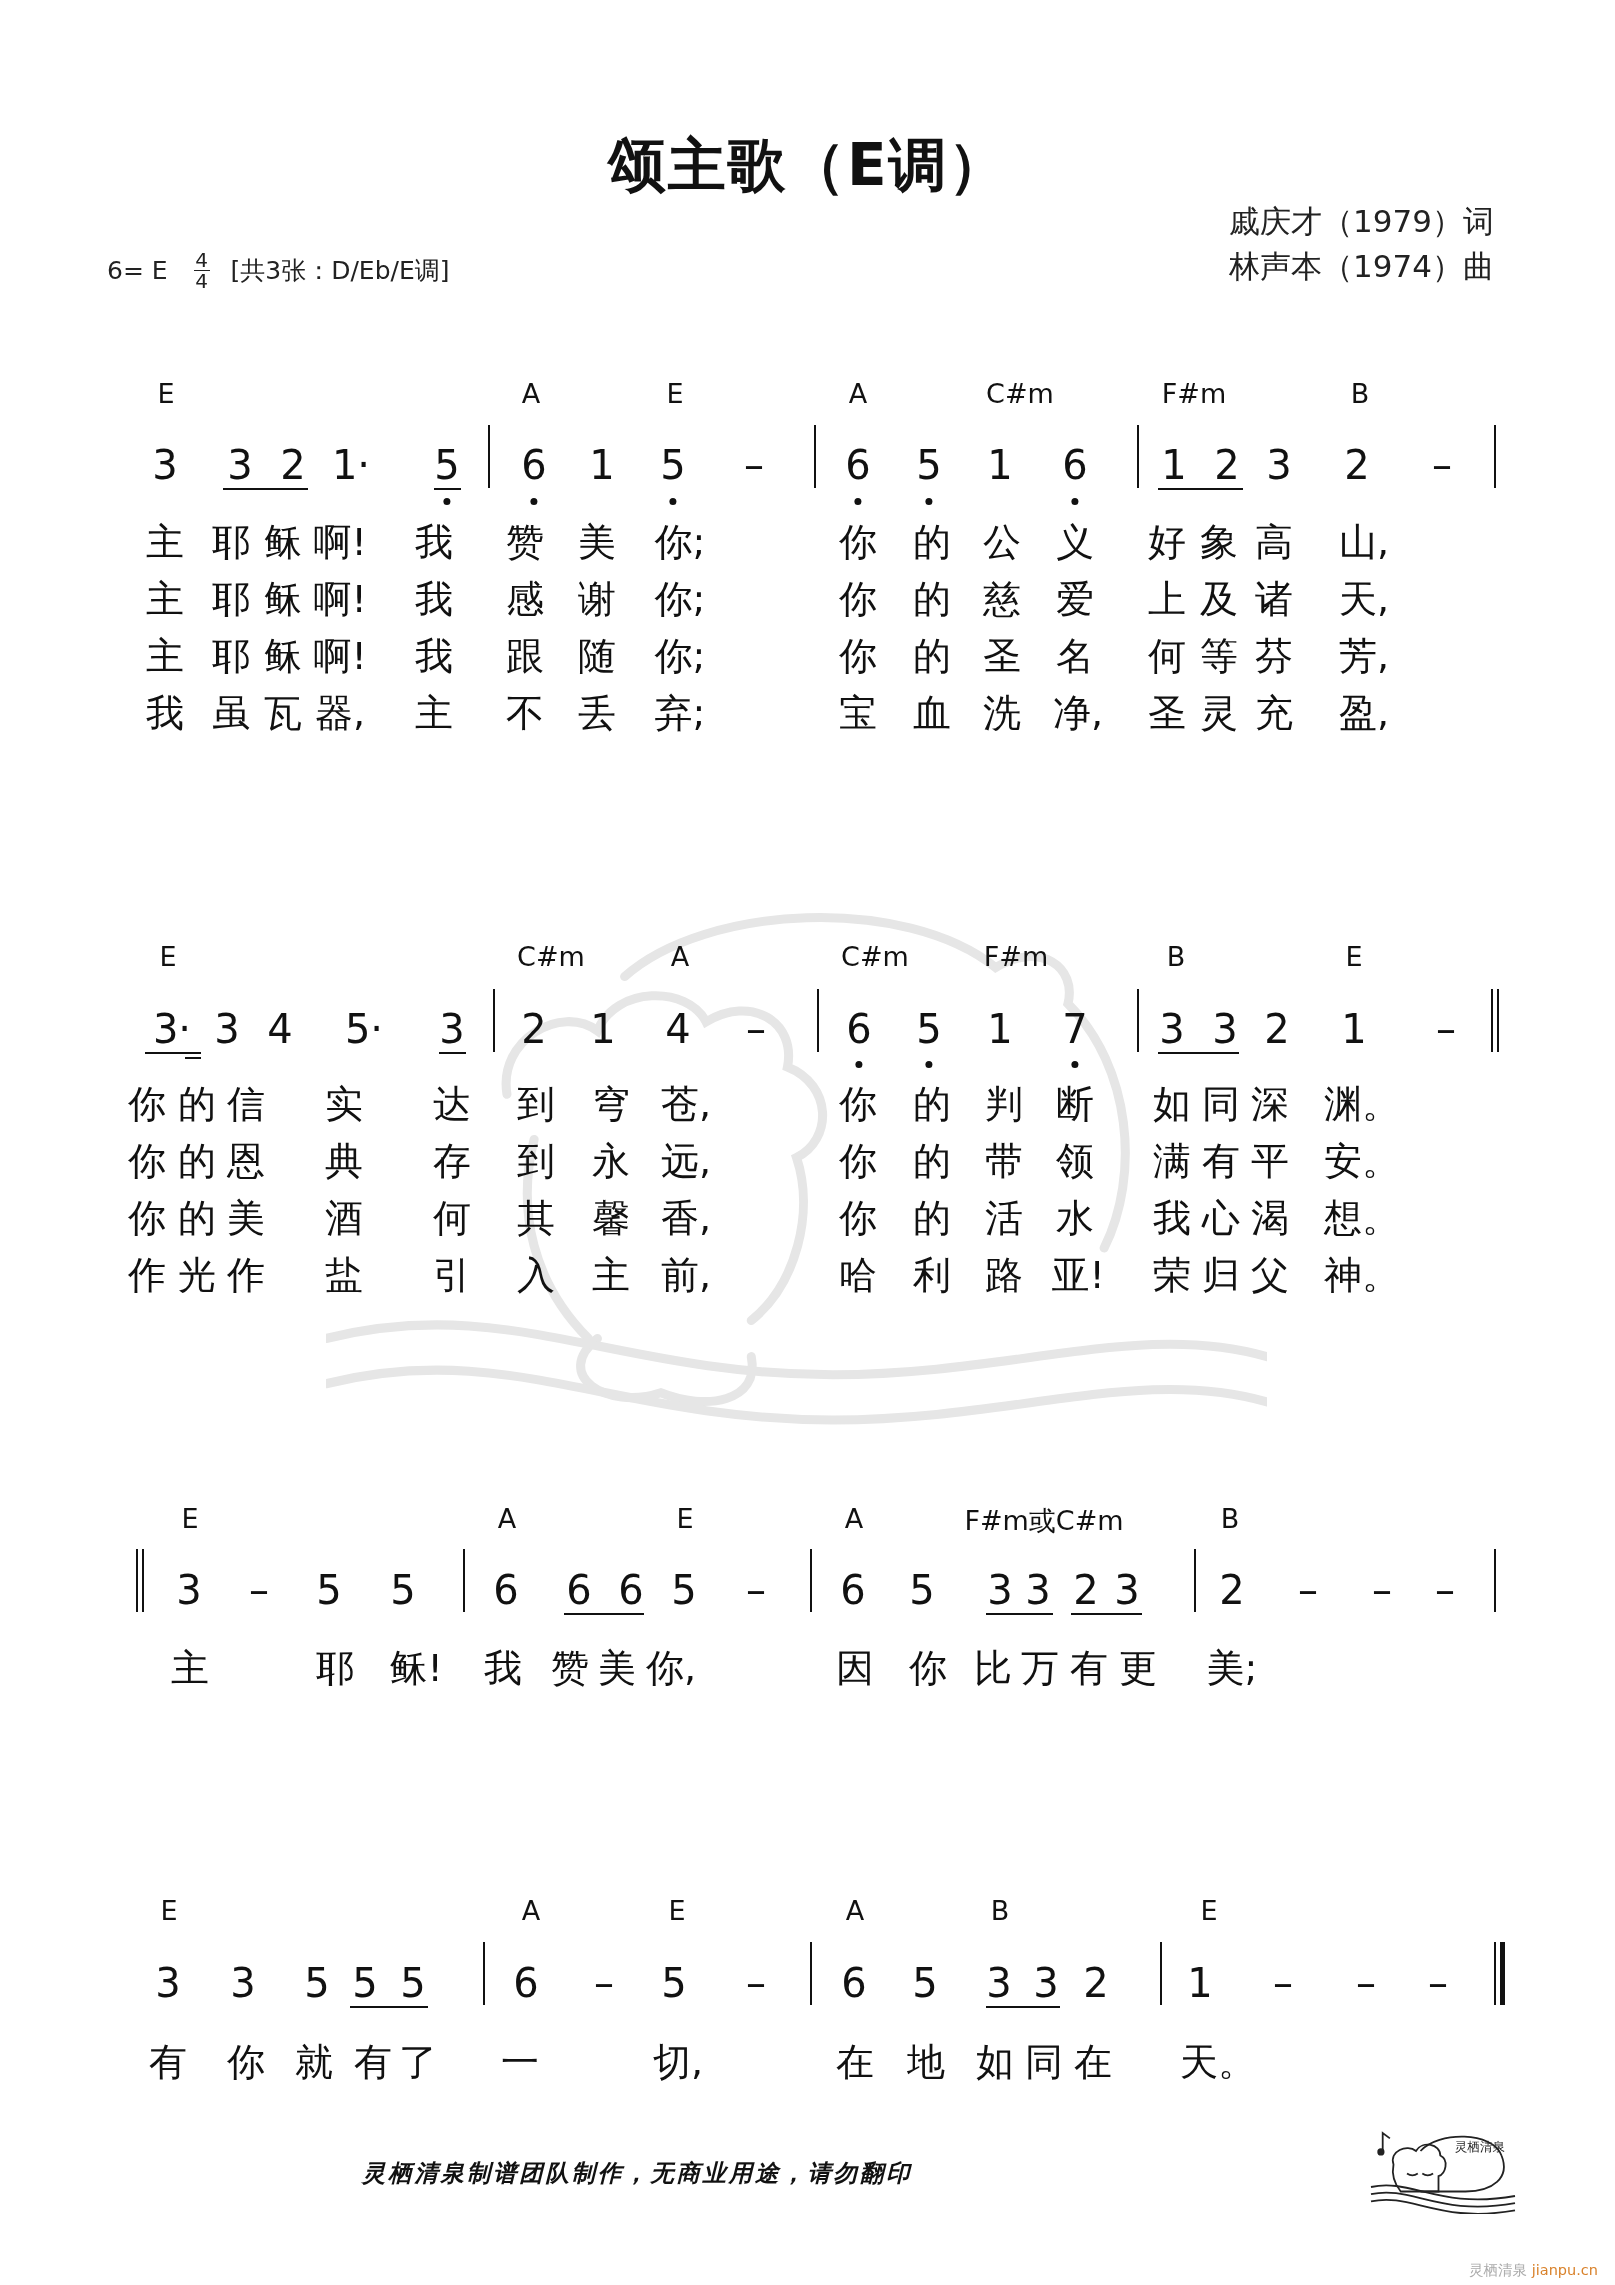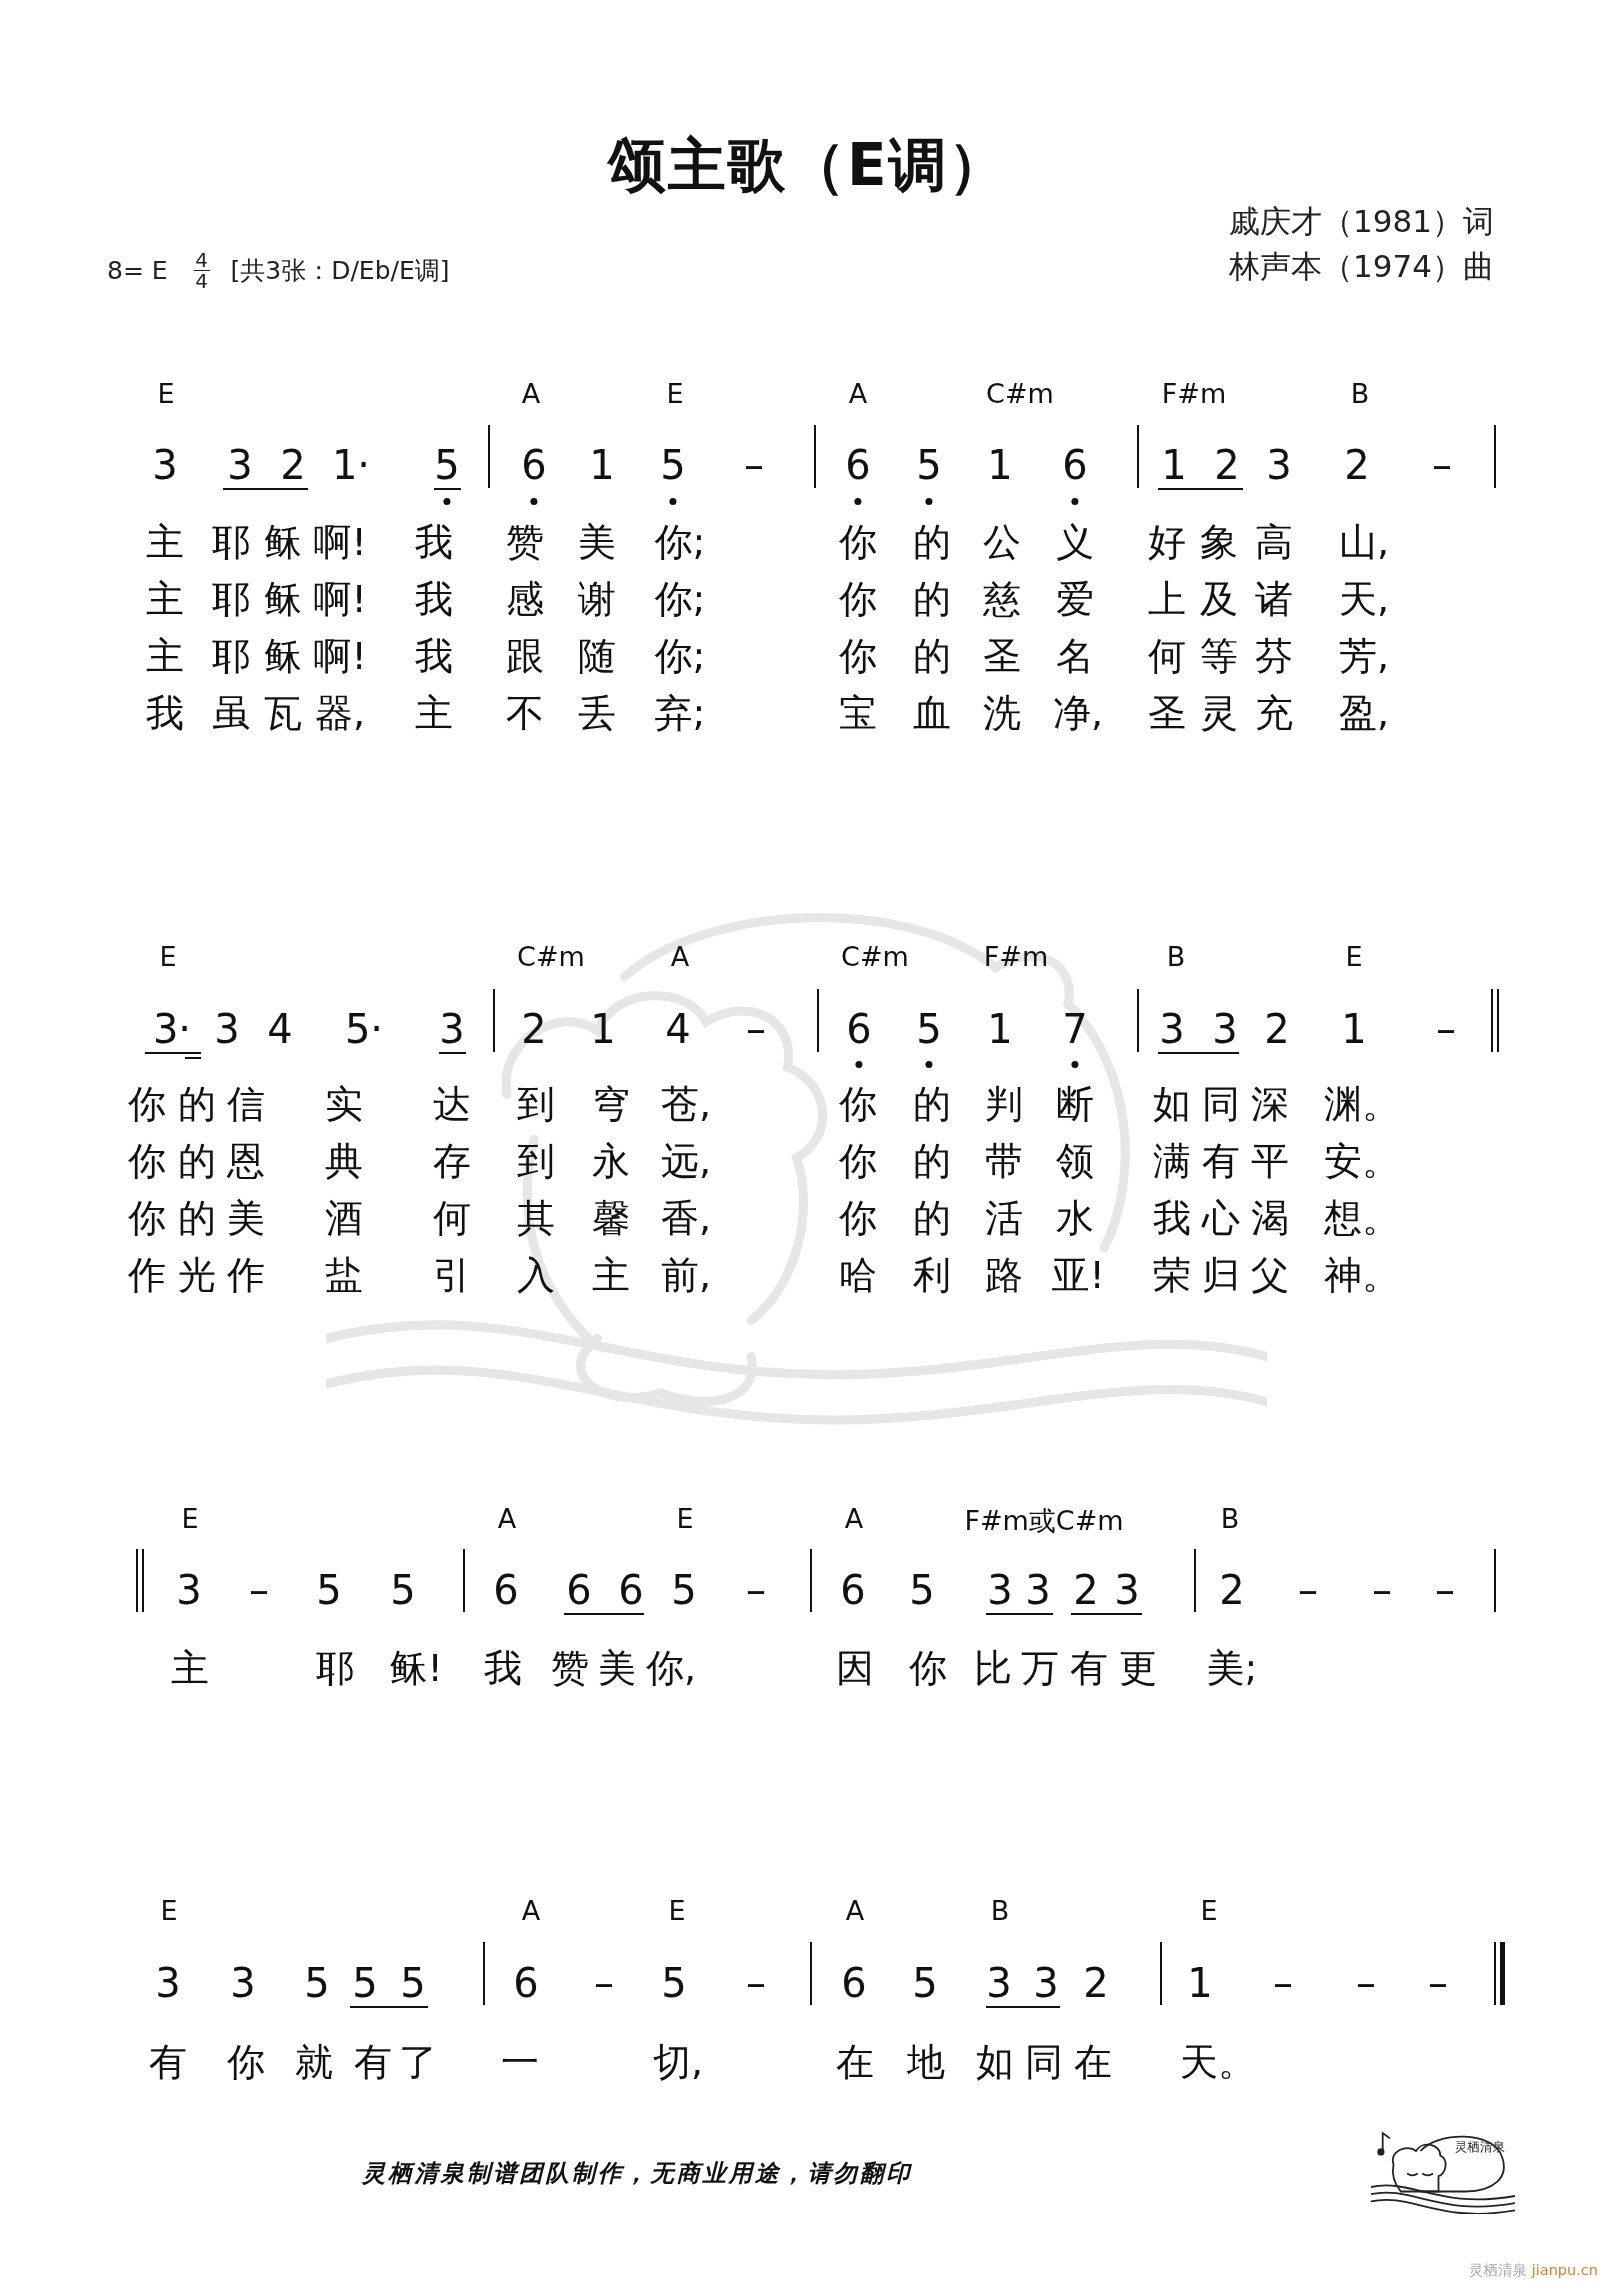--- a/index.html
+++ b/index.html
@@ -23,24 +23,24 @@
     .bar.thick { width: 5.4px; }
     .lyric { font-size: 38px; transform: translateX(-50%); white-space: nowrap; line-height: 45px; }
     .footer { left: 362px; top: 2157px; font-size: 23.5px; font-family: "DejaVu Serif", serif; font-weight: bold; font-style: italic; letter-spacing: 2.7px; text-align: center; }
     .site { right: 18px; bottom: 5.4px; font-size: 14.5px; color: #aaa; }
     .site b { color: #d9822b; font-weight: normal; }
   </style>
 </head>
 <body>
 
 <div class="abs title">颂主歌（E调）</div>
-<div class="abs credit" style="top:201px;">戚庆才（1981）词</div>
+<div class="abs credit" style="top:201px;">戚庆才（1979）词</div>
 <div class="abs credit" style="top:246px;">林声本（1974）曲</div>
 <div class="abs keysig">
-  <span>8=  E</span>
+  <span>6=  E</span>
   <span class="frac">
     <span class="num">4</span>
     <span class="den">4</span>
   </span>
   <span>[共3张：D/Eb/E调]</span>
 </div>
 
 <svg class="abs watermark" viewBox="0 0 1040 620">
   <g fill="none" stroke="#e6e6e6" stroke-width="10" stroke-linecap="round">
     <path d="M330 120 C 420 40, 640 30, 740 110 C 790 80, 830 110, 820 150 C 890 220, 900 340, 860 420"></path>

